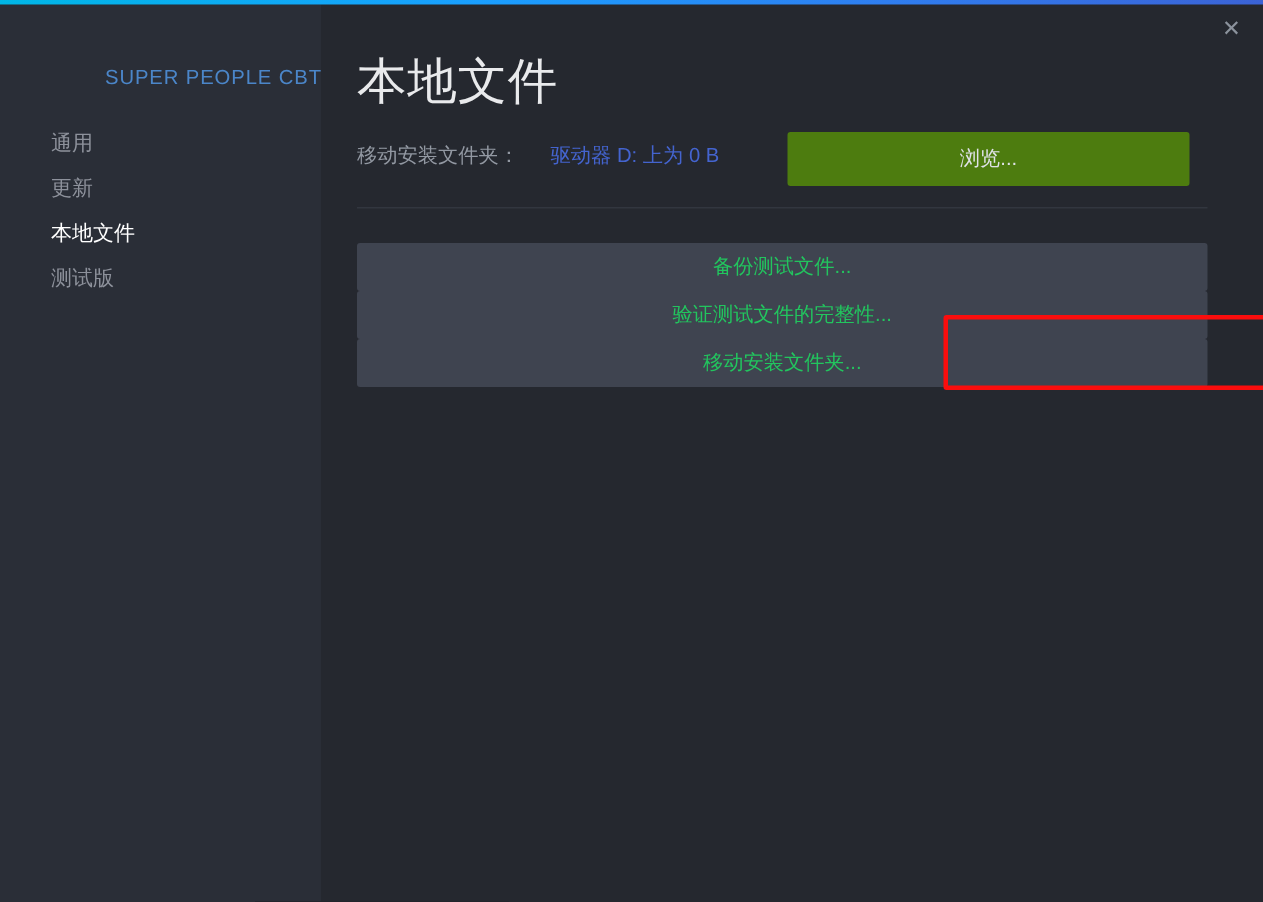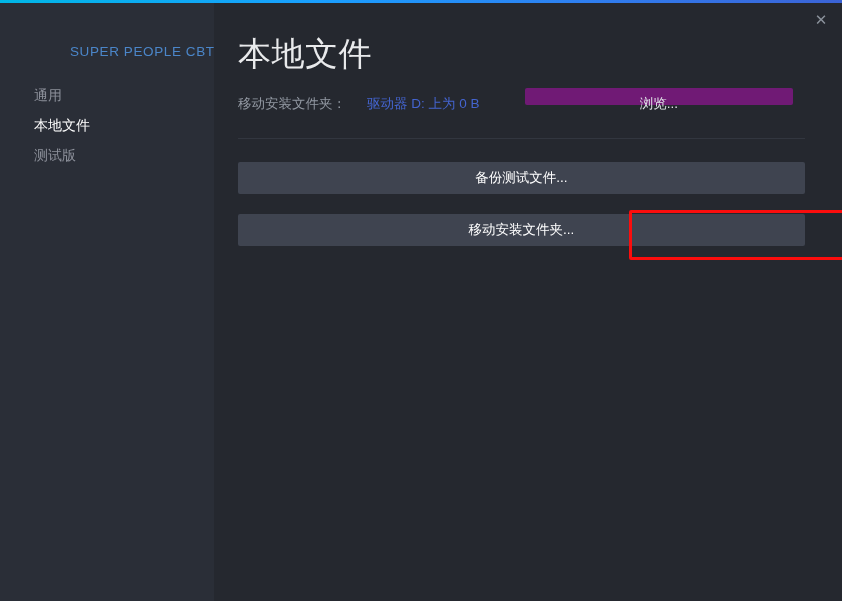--- a/index.html
+++ b/index.html
@@ -121,24 +121,24 @@
   .size-row .size-value {
     color: #4464cf;
     margin-left: 6px;
   }
 
   .browse-btn {
     position: absolute;
     top: 85px;
     left: 311px;
     width: 268px;
-    height: 17px;
+    height: 36px;
     line-height: 32px;
     text-align: center;
-    background: #701a75;
+    background: #4d7c0f;
     color: #dfe2e7;
     font-size: 13.5px;
     border: none;
     border-radius: 2px;
     cursor: pointer;
     font-family: inherit;
     padding: 0;
   }
 
   .divider {
@@ -157,26 +157,25 @@
     width: 567px;
   }
   .action-btn {
     display: block;
     position: relative;
     width: 567px;
     height: 32px;
     line-height: 32px;
     text-align: center;
     background: #3f4450;
-    color: #ffffff;
+    color: #22c55e;
     font-size: 13.5px;
     border: none;
     border-radius: 2px;
     cursor: pointer;
-    margin-bottom: 20px;
     font-family: inherit;
     padding: 0;
   }
 
   
   .highlight-box {
     position: absolute;
     top: 207px;
     left: 415px;
     width: 264px;
@@ -192,20 +191,21 @@
 <body>
 
 <div id="app">
 
   <div class="top-accent"></div>
 
   <div class="sidebar">
     <div class="sidebar-title">SUPER PEOPLE CBT</div>
     <div class="nav">
       <div class="nav-item">通用</div>
+      <div class="nav-item">更新</div>
       <div class="nav-item active">本地文件</div>
       <div class="nav-item">测试版</div>
     </div>
   </div>
 
   <div class="content">
 
     <div class="close-btn">✕</div>
 
     <div class="page-title">本地文件</div>
@@ -213,19 +213,20 @@
     <div class="size-row">
       <span>移动安装文件夹：</span><span class="size-value" style="color: rgb(68, 100, 207); margin-left: 21px;">驱动器 D: 上为 0 B</span>
     </div>
 
     <button class="browse-btn">浏览...</button>
 
     <div class="divider"></div>
 
     <div class="action-buttons">
       <button class="action-btn">备份测试文件...</button>
+      <button class="action-btn">验证测试文件的完整性...</button>
       <button class="action-btn">移动安装文件夹...</button>
     </div>
 
     <div class="highlight-box" style="border-color: rgb(251, 13, 13);"></div>
 
   </div>
 </div>
 
 </body></html>

